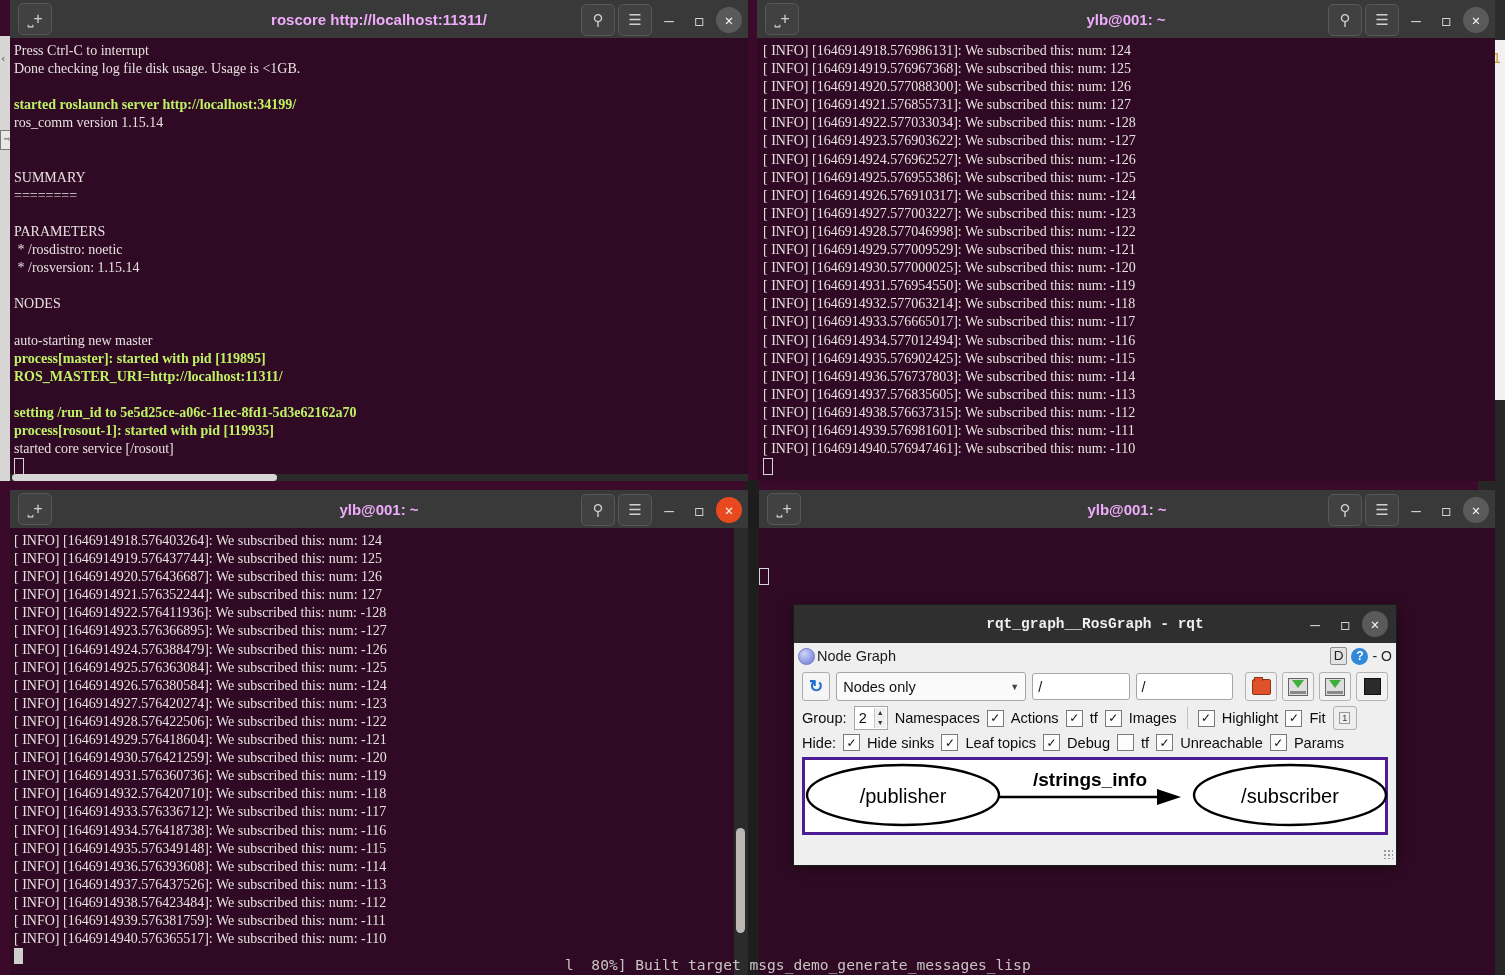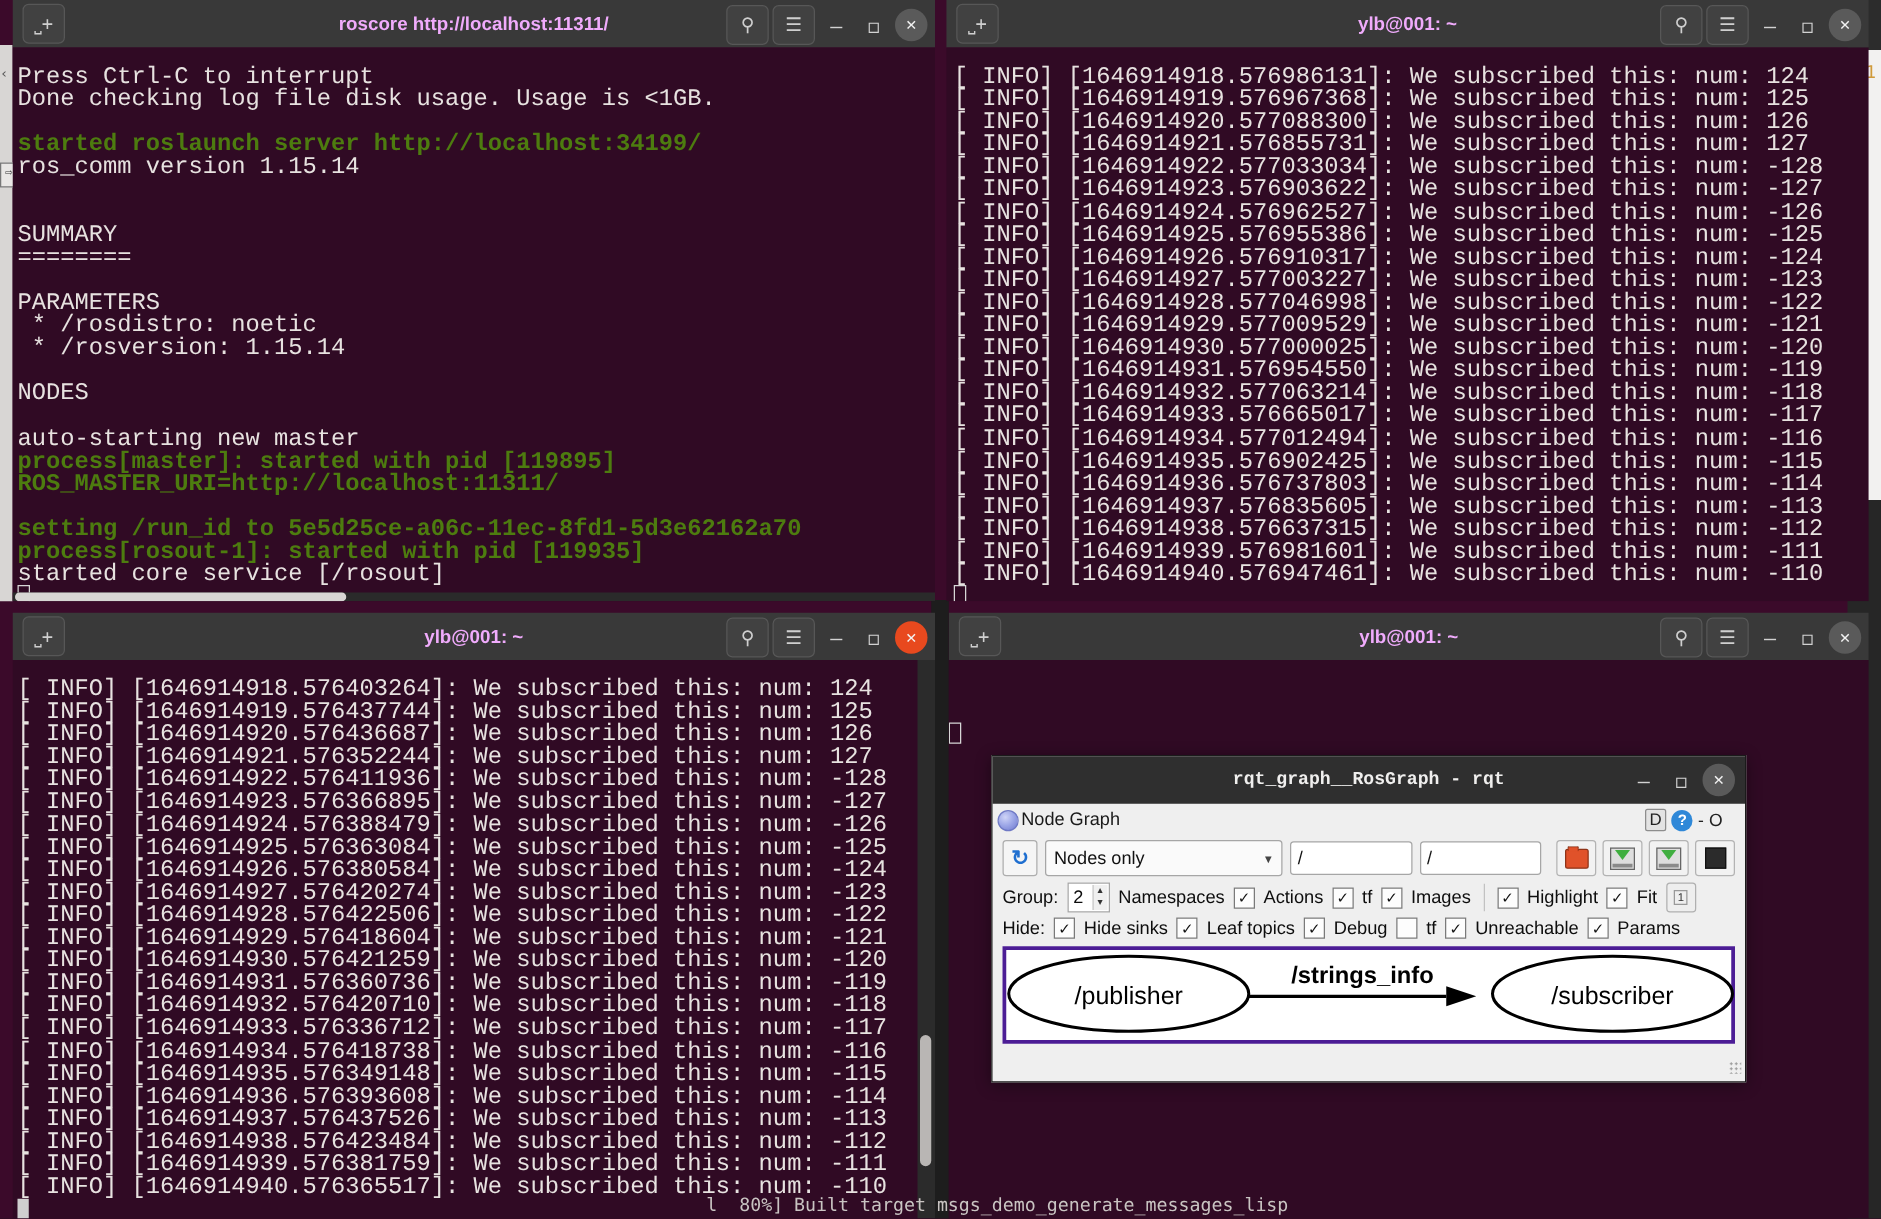--- a/index.html
+++ b/index.html
@@ -41,26 +41,26 @@
     width:26px; height:26px; border-radius:50%; display:flex;
     align-items:center; justify-content:center; font-size:14px;
     color:#f3f3f3; background:#5a5a5a; margin-left:4px;
   }
   .circle-btn.close-active { background:#e8491e; }
   .mini { font-size:16px; color:#d2d2d2; width:26px; height:26px;
           display:flex; align-items:center; justify-content:center; margin-left:4px;}
 
   .term-body {
     background:#300a24; color:#e7e2e0;
-    font-family:Liberation Mono, monospace;
-    font-size:19px; line-height:18.1px;
-    padding:14px 0 0 4px; box-sizing:border-box;
+    font-family:Liberation Serif, serif;
+    font-size:14px; line-height:18.1px;
+    padding:4px 0 0 4px; box-sizing:border-box;
     overflow:hidden; white-space:pre; position:relative;
   }
-  .term-body .b { font-weight:bold; color:#4d7c0f; }
+  .term-body .b { font-weight:bold; color:#bef264; }
   .prompt-user { color:#4ee44e; font-weight:bold; }
   .prompt-path { color:#5c9ffb; font-weight:bold; }
   .cursor { display:inline-block; width:8px; height:15px;
             border:1px solid #d6d6d6; vertical-align:-3px; }
   .cursor-blk { display:inline-block; width:9px; height:16px; background:#cfcfcf; vertical-align:-3px;}
 
   .vscroll { position:absolute; right:0; top:0; width:13px; bottom:0; background:#300a24; }
   .vscroll .thumb { position:absolute; left:2px; width:9px; background:#b9b6b4; border-radius:5px; }
   .hscroll { position:absolute; left:0; bottom:0; height:7px; background:#2a2a2a; }
   .hscroll .thumb { position:absolute; top:0; height:7px; background:#d8d6d4; border-radius:4px; }
@@ -75,21 +75,21 @@
     height:38px; background:#2f2f2f; position:relative; display:flex; align-items:center;
   }
   #rqt .rqt-title .t {
     position:absolute; left:0; right:0; text-align:center;
     font-family:Liberation Mono, monospace; font-size:14.5px;
     color:#f0efee; font-weight:700;
   }
   #rqt .rqt-title .btns { position:absolute; right:8px; display:flex; align-items:center; }
   .rqt-body { padding:0; font-family:"Liberation Sans", sans-serif; }
   .dock-header {
-    display:flex; align-items:center; height:26px; padding:0 18px 0 4px;
+    display:flex; align-items:center; height:26px; padding:0 4px 0 4px;
     font-size:14.5px; color:#1a1a1a;
   }
   .globe-icon { width:15px; height:15px; border-radius:50%;
     background:radial-gradient(circle at 35% 32%, #cfd4f7 0%, #9fa9e8 45%, #6d78cf 100%);
     border:1px solid #6f79c5; margin-right:2px; flex:0 0 auto; }
   .dock-right { margin-left:auto; display:flex; align-items:center; gap:4px; font-size:14px; color:#222; }
   .dock-d { border:1px solid #8d8d8d; background:#e3e3e3; padding:0 3px; border-radius:2px; font-size:13.5px; line-height:16px;}
   .help-circle { width:17px; height:17px; border-radius:50%; background:#2f88d8; color:#fff;
     font-size:12px; font-weight:bold; display:flex; align-items:center; justify-content:center; }
 

